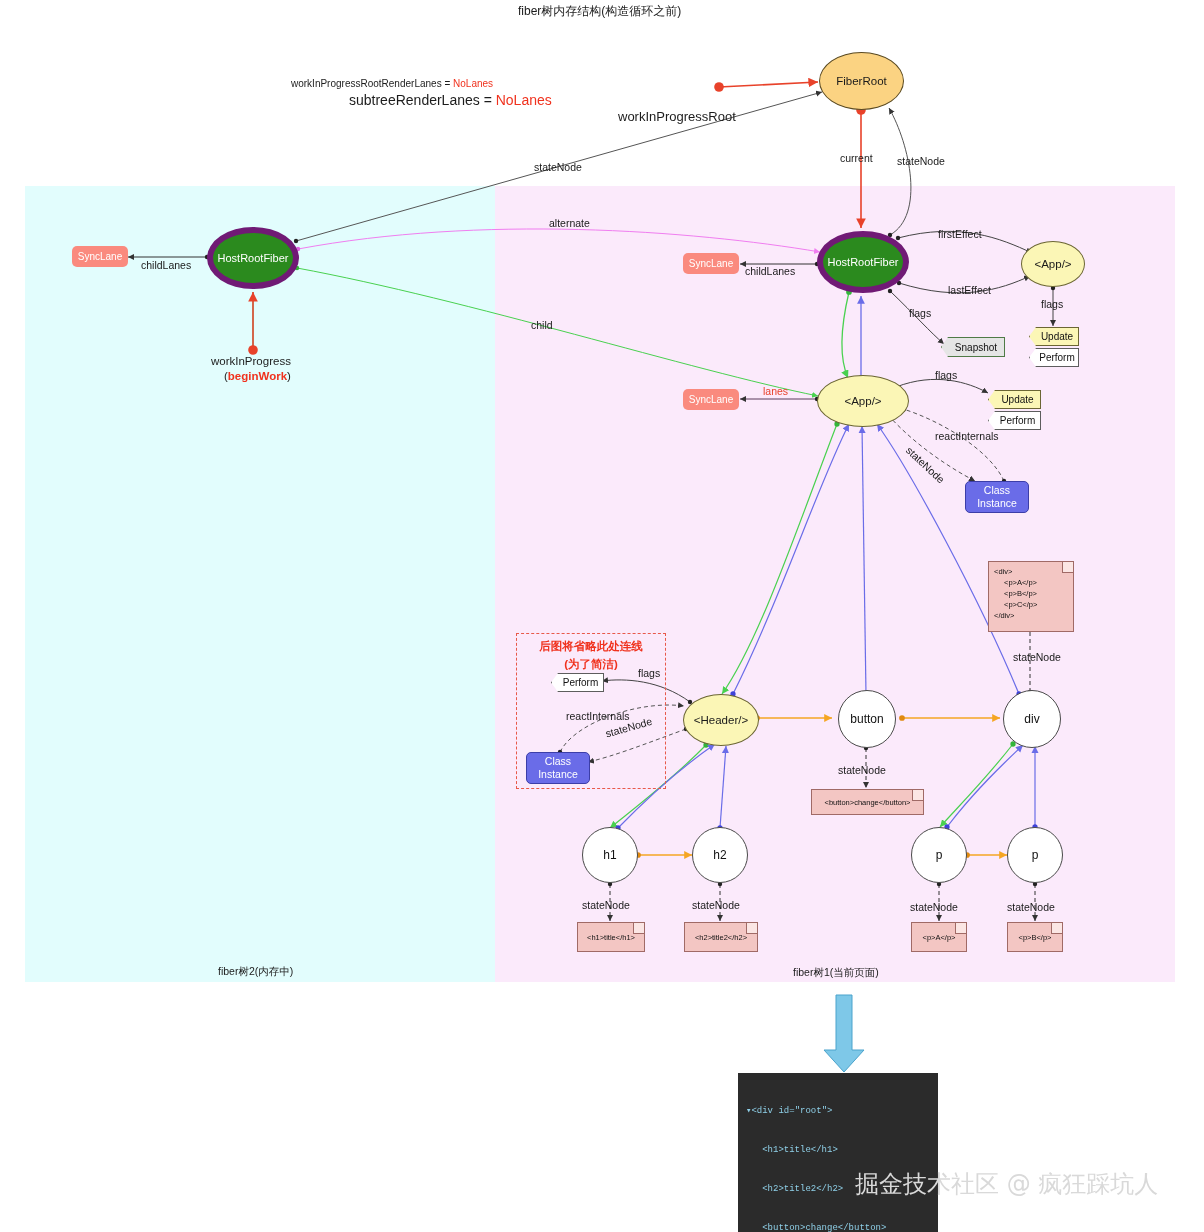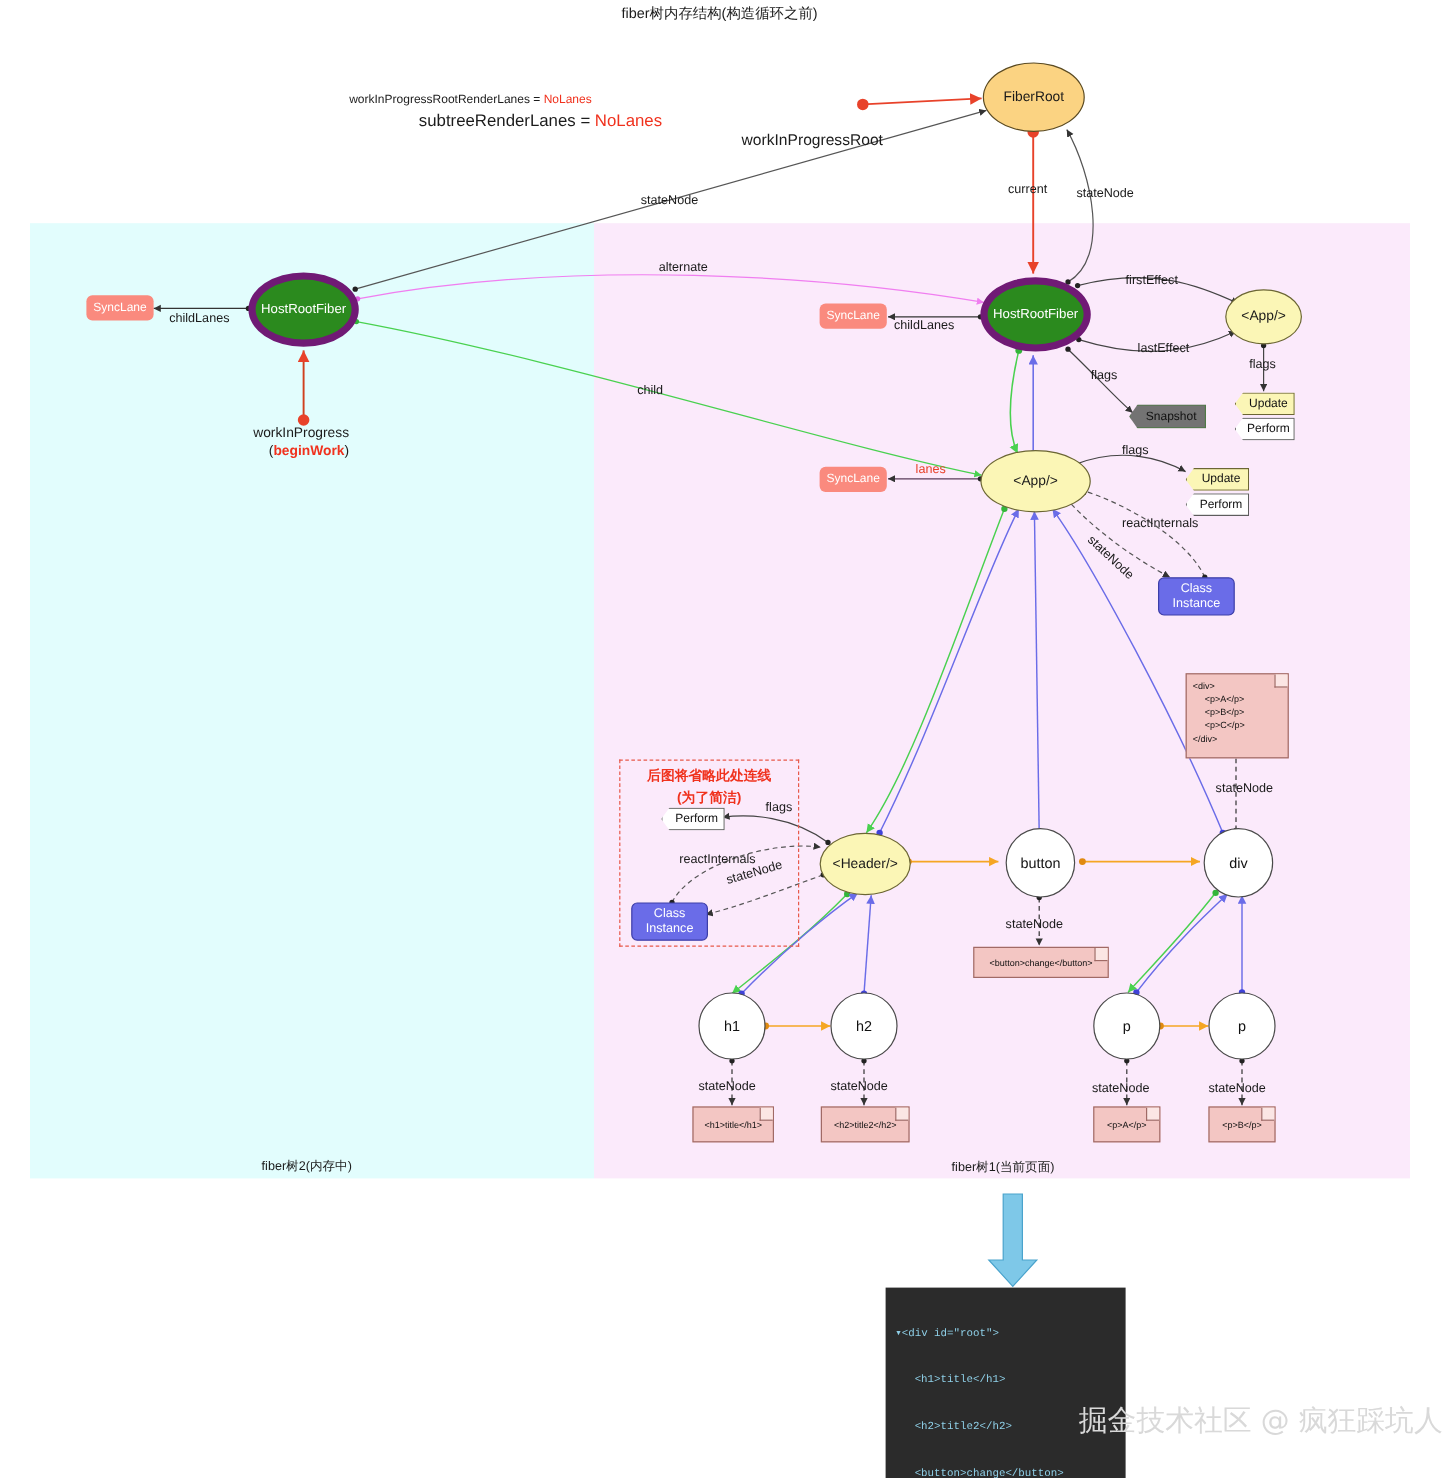--- a/index.html
+++ b/index.html
@@ -23,42 +23,42 @@
   .n-fiberroot{background:#fbd382;border:1px solid #5a4a22;color:#1a1a1a;font-size:11.5px;}
   .n-host{background:#2b8a1e;border:6px solid #701a75;color:#ffffff;font-size:11px;}
   .n-app{background:#fbf6b6;border:1px solid #6b6634;color:#1a1a1a;font-size:11.5px;}
   .n-plain{background:#ffffff;border:1px solid #4a4a4a;color:#111;font-size:12px;}
 
   .tag{position:absolute;box-sizing:border-box;display:flex;align-items:center;
        justify-content:center;font-size:10px;}
   .tag-lane{background:#fa8a7e;border-radius:5px;color:#ffffff;}
   .tag-update{background:#fbf6b6;border:1px solid #6b6634;color:#111;}
   .tag-perform{background:#ffffff;border:1px solid #5d5d5d;color:#111;}
-  .tag-snapshot{background:#737373;border:1px solid #4f7a46;color:#111;}
+  .tag-snapshot{background:#e5e5e5;border:1px solid #4f7a46;color:#111;}
   .flag-shape{clip-path:polygon(7px 0,100% 0,100% 100%,7px 100%,0 50%);padding-left:6px;}
   .tag-class{background:#6a6ce8;border:1px solid #3c3ea8;border-radius:5px;color:#fff;
              font-size:10.5px;line-height:13px;flex-direction:column;}
 
   .note{position:absolute;background:#f3c6c3;border:1px solid #a06a66;box-sizing:border-box;
         font-size:7.5px;color:#111;padding:4px 5px;line-height:11px;
         font-family:"Liberation Sans","DejaVu Sans",sans-serif;}
   .note .fold{position:absolute;right:0;top:0;width:10px;height:10px;
               background:#fbe6e4;border-left:1px solid #a06a66;border-bottom:1px solid #a06a66;}
   .note.center{display:flex;align-items:center;justify-content:center;padding:0;}
 
   .dashbox{position:absolute;border:1px dashed #e8594a;box-sizing:border-box;}
   .cn-note{position:absolute;color:#f0321e;font-size:11.5px;text-align:center;
            white-space:nowrap;font-weight:bold;}
 
   #codeblock{position:absolute;left:738px;top:1073px;width:200px;height:159px;
              background:#2b2b2b;padding:6px 8px;box-sizing:border-box;
              font-family:"Liberation Mono","DejaVu Sans Mono",monospace;font-size:9px;
              line-height:13px;color:#8fd0e8;white-space:pre;}
   #watermark{position:absolute;left:855px;top:1168px;font-size:24px;color:#d9d9d9;
-             white-space:nowrap;font-family:"DejaVu Sans",sans-serif;margin-left:44px;}
+             white-space:nowrap;font-family:"DejaVu Sans",sans-serif;}
 </style>
 </head>
 <body>
 
 <div id="stage">
 
   <div class="panel" id="panel-memory"></div>
   <div class="panel" id="panel-current"></div>
 
   <svg id="wires" viewBox="0 0 1204 1232">

